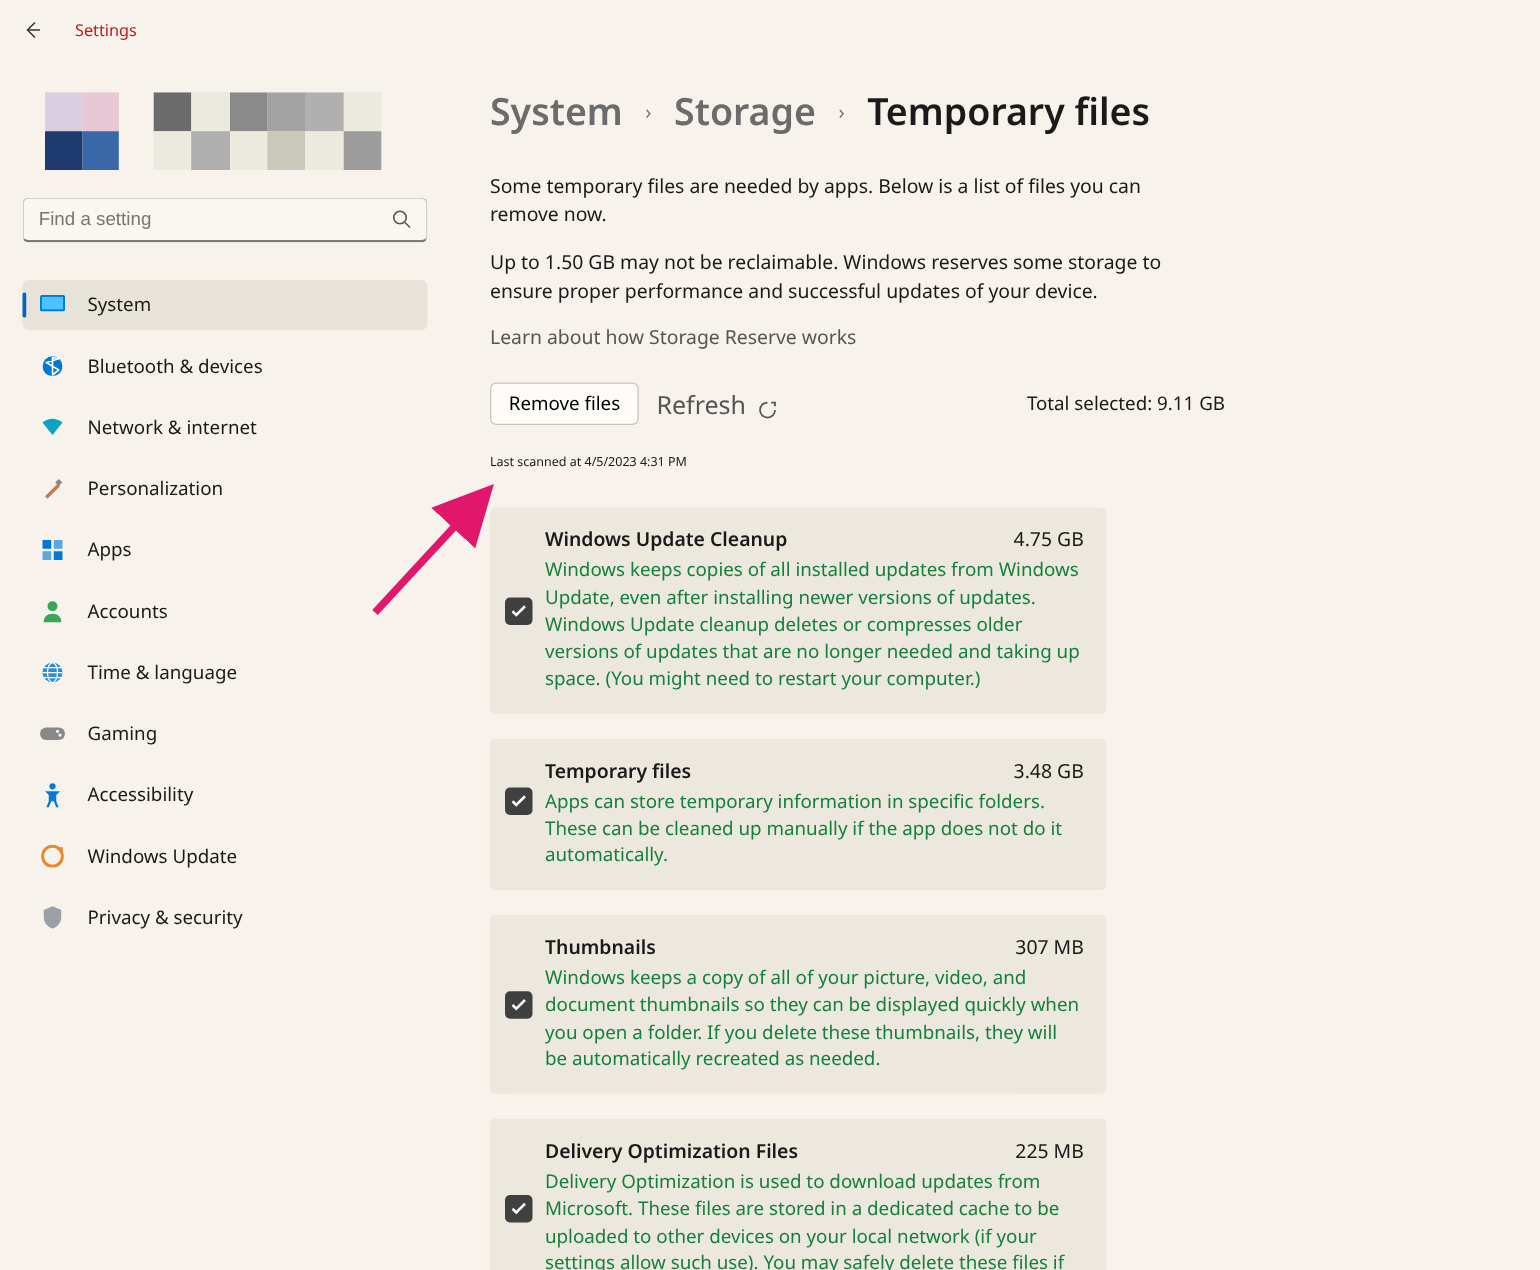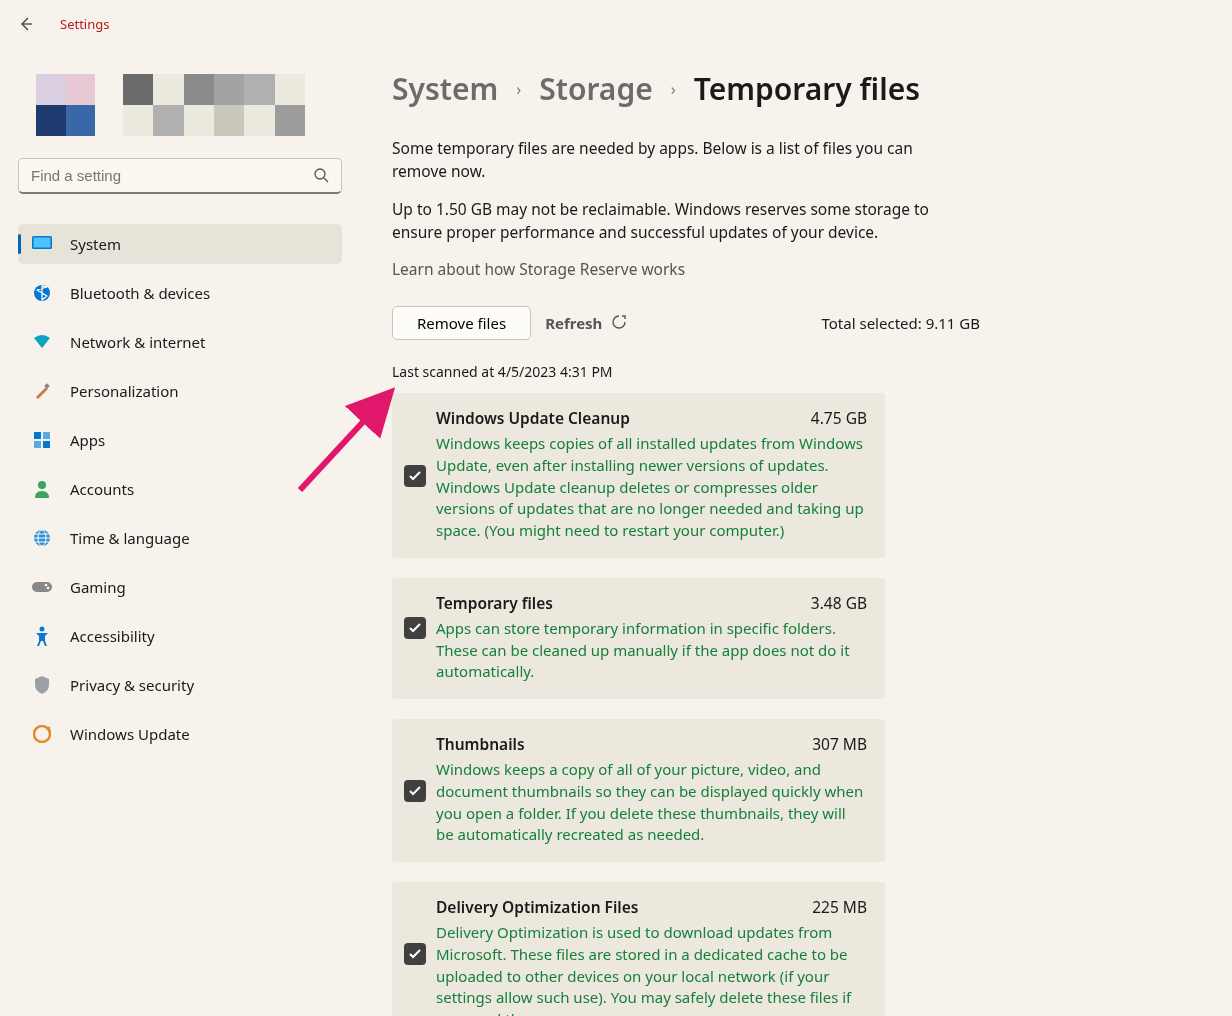--- a/index.html
+++ b/index.html
@@ -107,27 +107,27 @@
   .desc { font-size: 15.5px; color: #1a1a1a; line-height: 1.5; margin-bottom: 14px; max-width: 545px;}
   .link { font-size: 15.5px; color: #555; margin-bottom: 26px; }
   .action-row {
     display: flex; align-items: center; gap: 14px;
     margin-bottom: 22px;
   }
   .btn {
     border: 1px solid #c8c4bb;
     background: #fdfcf8;
     border-radius: 5px;
-    padding: 6px 24px;
+    padding: 6px 14px;
     font-size: 15px;
     font-family: inherit;
   }
-  .refresh { display:flex;align-items:flex-start;gap:8px;font-size:15px;color:#555;font-weight:bold;}
+  .refresh { display:flex;align-items:flex-end;gap:8px;font-size:20px;color:#555;}
   .total { margin-left: auto; font-size: 15px; color:#1a1a1a;}
-  .scanned { font-size: 14px; margin-bottom: 12px; }
+  .scanned { font-size: 10px; margin-bottom: 30px; }
   .cards { display:flex; flex-direction:column; gap:20px; width:493px;}
   .card {
     background: #ece8de;
     border-radius: 4px;
     padding: 14px 18px 16px 12px;
     display: flex; gap: 10px;
   }
   .chk {
     width: 22px; height: 22px;
     border-radius: 4px;
@@ -279,34 +279,34 @@
             <span class="nav-icon">
               <svg width="16" height="20" viewBox="0 0 16 20">
                 <circle cx="8" cy="3" r="2.5" fill="#0978d4"></circle>
                 <path d="M2 7 h12 l-3 3 v5 l2 5 h-2 l-2-5 h-2 l-2 5 h-2 l2-5 v-5 z" fill="#0978d4"></path>
               </svg>
             </span>
             <span>Accessibility</span>
           </div>
           <div class="nav-item">
             <span class="nav-icon">
-              <svg width="16" height="20" viewBox="0 0 16 20">
-                <path d="M8 1 L15 4 v6 q0 6 -7 9 q-7-3 -7-9 v-6 z" fill="#9aa0a6"></path>
-              </svg>
-            </span>
-            <span>Privacy &amp; security</span>
-          </div>
-          <div class="nav-item">
-            <span class="nav-icon">
               <svg width="18" height="18" viewBox="0 0 18 18">
                 <circle cx="9" cy="9" r="8" fill="none" stroke="#e38b2d" stroke-width="2.5"></circle>
                 <path d="M13 3 l3 0 0 3" fill="none" stroke="#e38b2d" stroke-width="2.5"></path>
               </svg>
             </span>
             <span>Windows Update</span>
+          </div>
+          <div class="nav-item">
+            <span class="nav-icon">
+              <svg width="16" height="20" viewBox="0 0 16 20">
+                <path d="M8 1 L15 4 v6 q0 6 -7 9 q-7-3 -7-9 v-6 z" fill="#9aa0a6"></path>
+              </svg>
+            </span>
+            <span>Privacy &amp; security</span>
           </div>
         </nav>
   </aside>
 
   <main class="main">
     <div class="breadcrumb">
       <span>System</span>
       <span class="chev">›</span>
       <span>Storage</span>
       <span class="chev">›</span>

